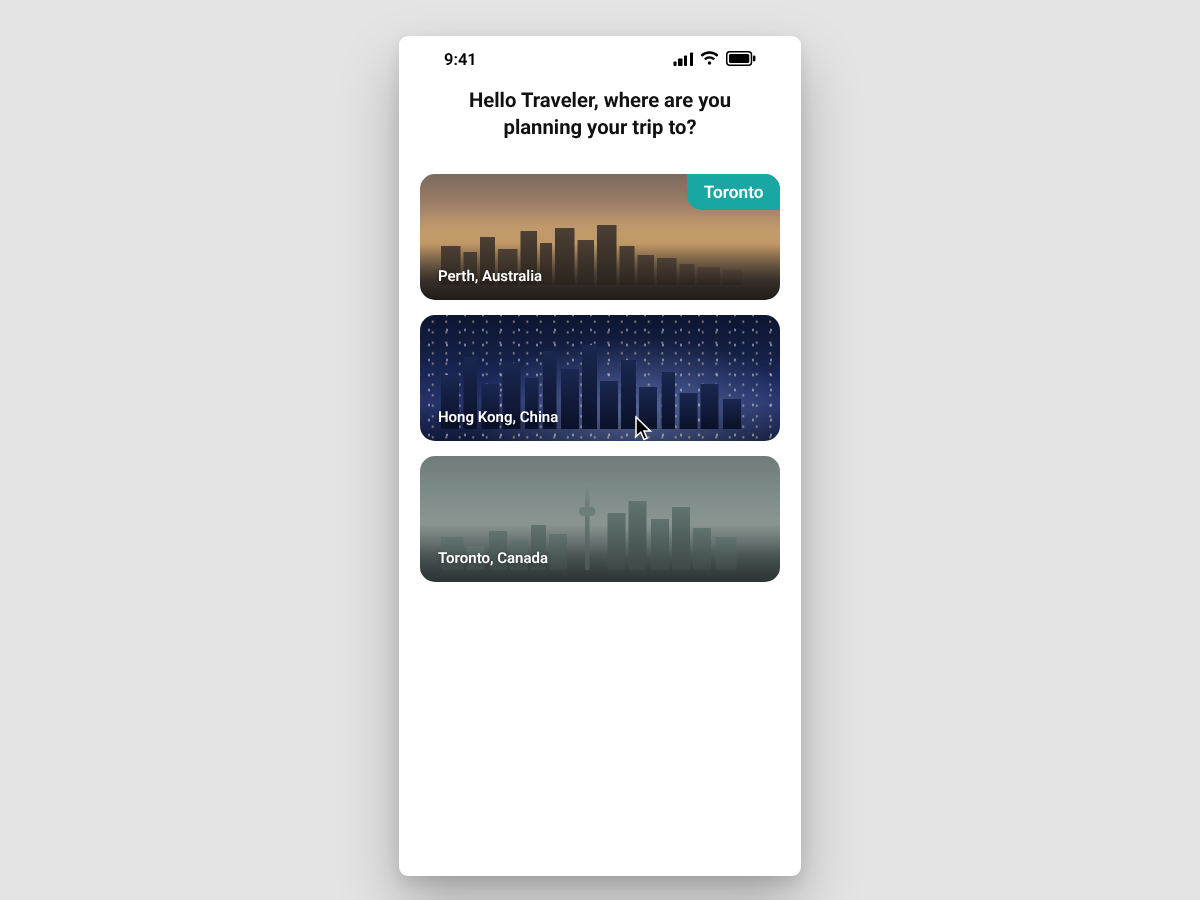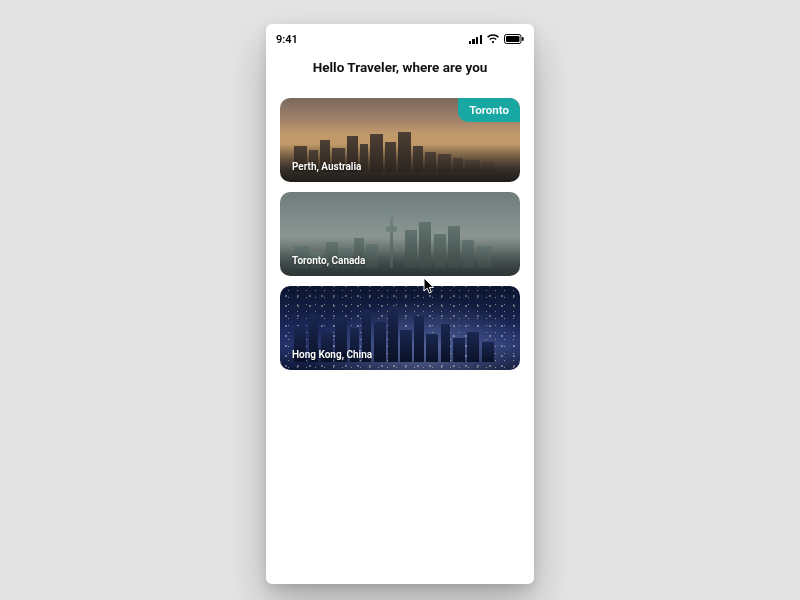--- a/index.html
+++ b/index.html
@@ -21,21 +21,21 @@
     border-radius: 6px;
     box-shadow: 0 20px 40px rgba(0,0,0,0.25), 0 4px 10px rgba(0,0,0,0.10);
     overflow: hidden;
   }
   .status-bar {
     position: relative;
     height: 30px;
     display: flex;
     align-items: center;
     justify-content: space-between;
-    padding: 0 10px;
+    padding: 0 30px;
     font-size: 11px;
     font-weight: 600;
     color: #000;
   }
   .status-icons {
     display: flex;
     align-items: center;
     gap: 4px;
   }
   .signal-icon {
@@ -173,20 +173,21 @@
           <rect x="0.5" y="0.5" width="16.5" height="9" rx="2" ry="2" fill="none" stroke="#000" stroke-width="1"></rect>
           <rect x="2" y="2" width="13.5" height="6" rx="1" fill="#000"></rect>
           <rect x="18" y="3" width="1.6" height="4" rx="0.8" fill="#000"></rect>
         </svg>
       </span>
     </span>
   </div>
 
   <div class="heading">
     <div>Hello Traveler, where are you</div>
+    <div>planning your trip to?</div>
   </div>
 
   <div class="card card-perth">
     <div class="perth-skyline">
       <div style="left:0%;width:6%;height:26px;"></div>
       <div style="left:7%;width:4%;height:22px;"></div>
       <div style="left:12%;width:5%;height:32px;"></div>
       <div style="left:18%;width:6%;height:24px;"></div>
       <div style="left:25%;width:5%;height:36px;"></div>
       <div style="left:31%;width:4%;height:28px;"></div>
@@ -197,39 +198,20 @@
       <div style="left:62%;width:5%;height:20px;"></div>
       <div style="left:68%;width:6%;height:18px;"></div>
       <div style="left:75%;width:5%;height:14px;"></div>
       <div style="left:81%;width:7%;height:12px;"></div>
       <div style="left:89%;width:6%;height:10px;"></div>
     </div>
     <div class="featured-badge">Toronto</div>
     <div class="card-label">Perth, Australia</div>
   </div>
 
-  <div class="card card-toronto">
-    <div class="to-skyline">
-      <div style="left:6%;width:6%;height:22px;"></div>
-      <div style="left:13%;width:5%;height:16px;"></div>
-      <div style="left:19%;width:5%;height:26px;"></div>
-      <div style="left:25%;width:5%;height:20px;"></div>
-      <div style="left:31%;width:4%;height:30px;"></div>
-      <div style="left:36%;width:5%;height:24px;"></div>
-      <div style="left:52%;width:5%;height:38px;"></div>
-      <div style="left:58%;width:5%;height:46px;"></div>
-      <div style="left:64%;width:5%;height:34px;"></div>
-      <div style="left:70%;width:5%;height:42px;"></div>
-      <div style="left:76%;width:5%;height:28px;"></div>
-      <div style="left:82%;width:6%;height:22px;"></div>
-    </div>
-    <div class="cn-tower"></div>
-    <div class="card-label">Toronto, Canada</div>
-  </div>
-
   <div class="card card-hk">
     <div class="hk-lights"></div>
     <div class="hk-skyline">
       <div style="left:6%;width:5%;height:36px;"></div>
       <div style="left:12%;width:4%;height:48px;"></div>
       <div style="left:17%;width:5%;height:30px;"></div>
       <div style="left:23%;width:5%;height:44px;"></div>
       <div style="left:29%;width:4%;height:34px;"></div>
       <div style="left:34%;width:4%;height:52px;"></div>
       <div style="left:39%;width:5%;height:40px;"></div>
@@ -238,19 +220,38 @@
       <div style="left:56%;width:4%;height:46px;"></div>
       <div style="left:61%;width:5%;height:28px;"></div>
       <div style="left:67%;width:4%;height:38px;"></div>
       <div style="left:72%;width:5%;height:24px;"></div>
       <div style="left:78%;width:5%;height:30px;"></div>
       <div style="left:84%;width:5%;height:20px;"></div>
     </div>
     <div class="card-label">Hong Kong, China</div>
   </div>
 
+  <div class="card card-toronto">
+    <div class="to-skyline">
+      <div style="left:6%;width:6%;height:22px;"></div>
+      <div style="left:13%;width:5%;height:16px;"></div>
+      <div style="left:19%;width:5%;height:26px;"></div>
+      <div style="left:25%;width:5%;height:20px;"></div>
+      <div style="left:31%;width:4%;height:30px;"></div>
+      <div style="left:36%;width:5%;height:24px;"></div>
+      <div style="left:52%;width:5%;height:38px;"></div>
+      <div style="left:58%;width:5%;height:46px;"></div>
+      <div style="left:64%;width:5%;height:34px;"></div>
+      <div style="left:70%;width:5%;height:42px;"></div>
+      <div style="left:76%;width:5%;height:28px;"></div>
+      <div style="left:82%;width:6%;height:22px;"></div>
+    </div>
+    <div class="cn-tower"></div>
+    <div class="card-label">Toronto, Canada</div>
+  </div>
+
 </div>
 
 <div class="cursor">
   <svg width="14" height="18" viewBox="0 0 14 18">
     <path d="M1 1 L1 14 L4.2 11.2 L6.3 16 L8.4 15.1 L6.3 10.4 L10.6 10.4 Z" fill="#000" stroke="#fff" stroke-width="1"></path>
   </svg>
 </div>
 
 </body></html>

